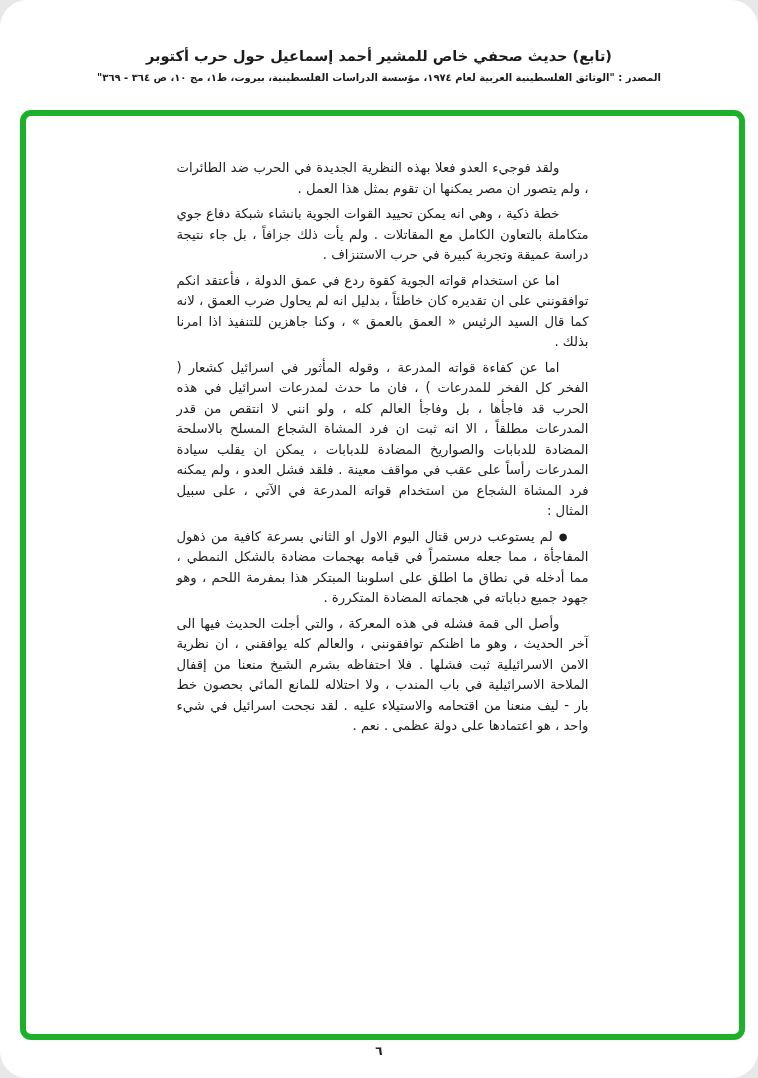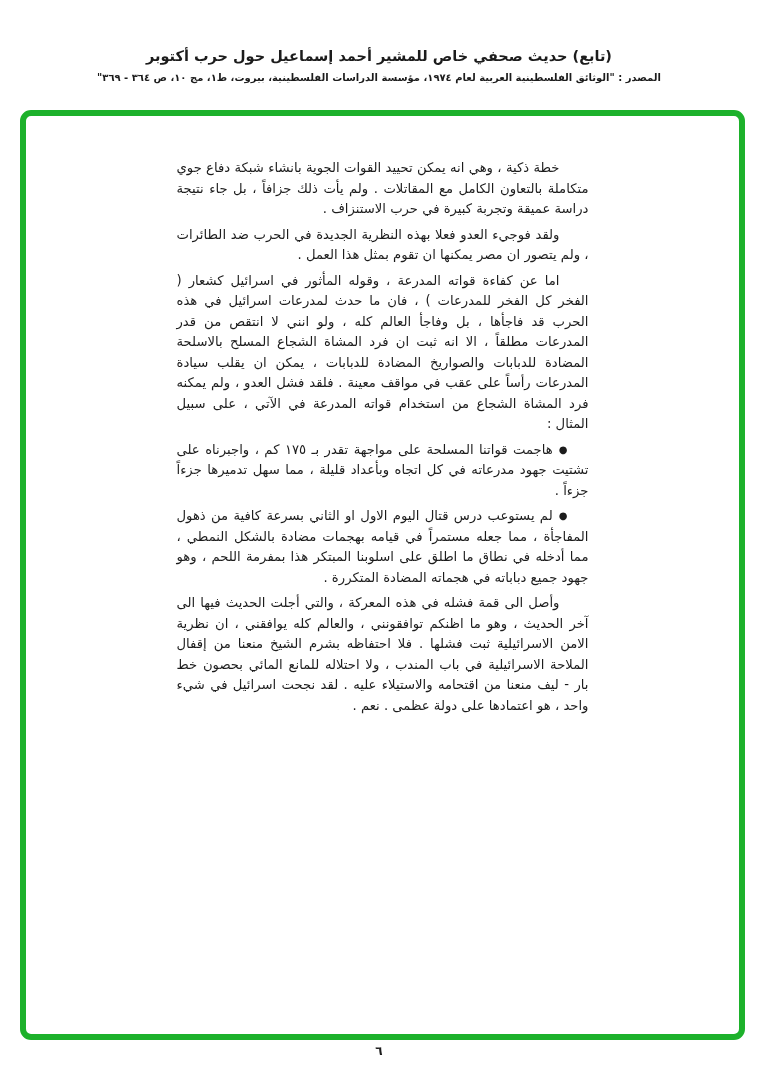--- a/index.html
+++ b/index.html
@@ -57,39 +57,39 @@
     left:0; right:0;
     top:1044px;
     text-align:center;
     font-size:12px;
     font-weight:bold;
   }
 </style>
 </head>
 <body>
 
-<div class="page" style="color: rgb(28, 28, 28); background: rgb(255, 255, 255);">
+<div class="page" style="color: rgb(28, 28, 28); background: rgb(255, 255, 255); border-radius: 27px;">
 
   <div class="header">
     <div class="doc-title">(تابع) حديث صحفي خاص للمشير أحمد إسماعيل حول حرب أكتوبر</div>
     <div class="doc-source">المصدر :  "الوثائق الفلسطينية العربية لعام ١٩٧٤، مؤسسة الدراسات الفلسطينية، بيروت، ط١، مج ١٠، ص ٣٦٤ - ٣٦٩"</div>
   </div>
 
   <div class="frame">
     <div class="textcol">
 
+      <p class="para">ولقد فوجيء العدو فعلا بهذه النظرية الجديدة في الحرب ضد الطائرات ، ولم يتصور ان مصر يمكنها ان تقوم بمثل هذا العمل .</p>
+
       <p class="para">خطة ذكية ، وهي انه يمكن تحييد القوات الجوية بانشاء شبكة دفاع جوي متكاملة بالتعاون الكامل مع المقاتلات . ولم يأت ذلك جزافاً ، بل جاء نتيجة دراسة عميقة وتجربة كبيرة في حرب الاستنزاف .</p>
 
-      <p class="para">ولقد فوجيء العدو فعلا بهذه النظرية الجديدة في الحرب ضد الطائرات ، ولم يتصور ان مصر يمكنها ان تقوم بمثل هذا العمل .</p>
-
+      <p class="para">اما عن استخدام قواته الجوية كقوة ردع في عمق الدولة ، فأعتقد انكم توافقونني على ان تقديره كان خاطئاً ، بدليل انه لم يحاول ضرب العمق ، لانه كما قال السيد الرئيس « العمق بالعمق » ، وكنا جاهزين للتنفيذ اذا امرنا بذلك .</p>
 
       <p class="para">اما عن كفاءة قواته المدرعة ، وقوله المأثور في اسرائيل كشعار ( الفخر كل الفخر للمدرعات ) ، فان ما حدث لمدرعات اسرائيل في هذه الحرب قد فاجأها ، بل وفاجأ العالم كله ، ولو انني لا انتقص من قدر المدرعات مطلقاً ، الا انه ثبت ان فرد المشاة الشجاع المسلح بالاسلحة المضادة للدبابات والصواريخ المضادة للدبابات ، يمكن ان يقلب سيادة المدرعات رأساً على عقب في مواقف معينة . فلقد فشل العدو ، ولم يمكنه فرد المشاة الشجاع من استخدام قواته المدرعة في الآتي ، على سبيل المثال :</p>
 
 
-      <p class="para bulleted"><span class="bullet-glyph">●</span><span>هاجمت قواتنا المسلحة على مواجهة تقدر بـ ١٧٥ كم ، واجبرناه على تشتيت جهود مدرعاته في كل اتجاه وبأعداد قليلة ، مما سهل تدميرها جزءاً جزءاً .</span></p>
 
       <p class="para bulleted"><span class="bullet-glyph">●</span><span>لم يستوعب درس قتال اليوم الاول او الثاني بسرعة كافية من ذهول المفاجأة ، مما جعله مستمراً في قيامه بهجمات مضادة بالشكل النمطي ، مما أدخله في نطاق ما اطلق على اسلوبنا المبتكر هذا بمفرمة اللحم ، وهو جهود جميع دباباته في هجماته المضادة المتكررة .</span></p>
 
 
       <p class="para">وأصل الى قمة فشله في هذه المعركة ، والتي أجلت الحديث فيها الى آخر الحديث ، وهو ما اظنكم توافقونني ، والعالم كله يوافقني ، ان نظرية الامن الاسرائيلية ثبت فشلها . فلا احتفاظه بشرم الشيخ منعنا من إقفال الملاحة الاسرائيلية في باب المندب ، ولا احتلاله للمانع المائي بحصون خط بار - ليف منعنا من اقتحامه والاستيلاء عليه . لقد نجحت اسرائيل في شيء واحد ، هو اعتمادها على دولة عظمى . نعم .</p>
 
     </div>
   </div>
 
   <div class="page-number">٦</div>

